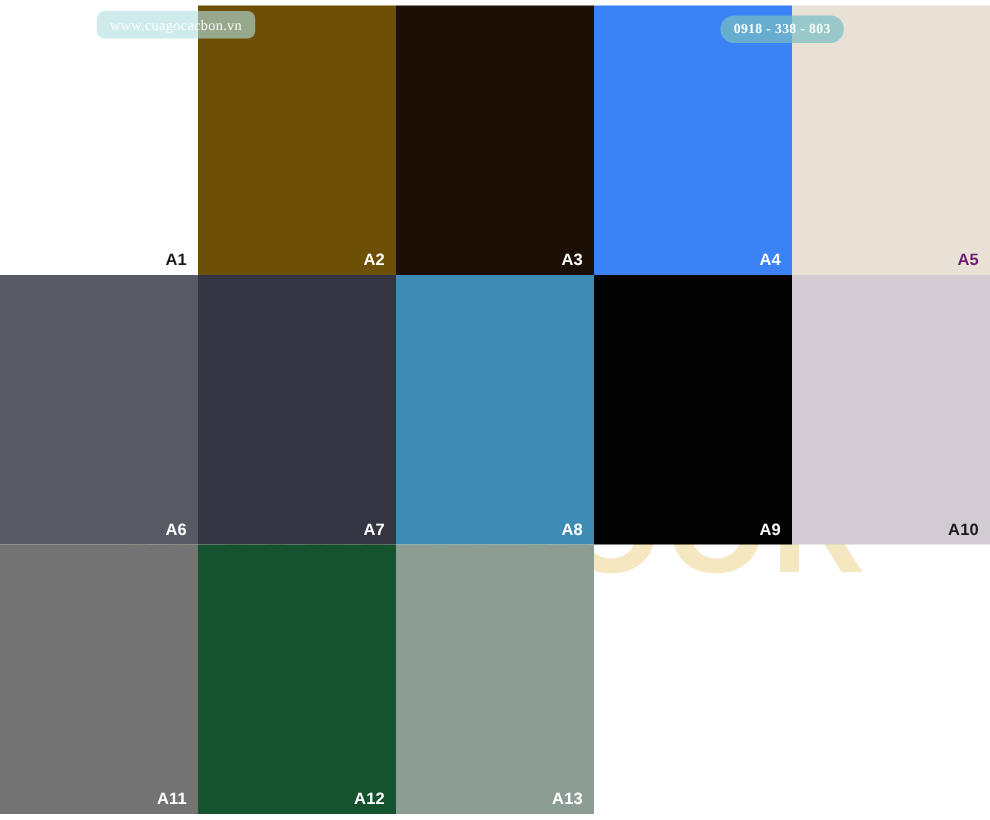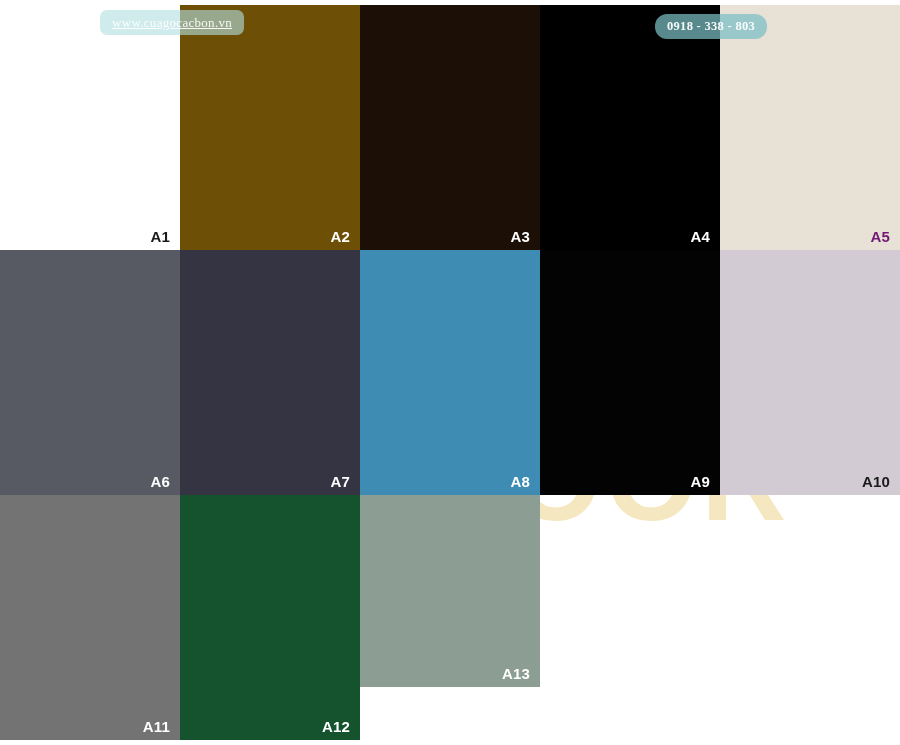--- a/index.html
+++ b/index.html
@@ -67,25 +67,24 @@
     border-radius: 7px;
     font-family: "Liberation Serif", serif;
     font-size: 13px;
     line-height: 25px;
     height: 25px;
     padding: 0 12px;
     white-space: nowrap;
     letter-spacing: 0.3px;
   }
   #wm-url {
-    left: 100px;
+    left: 88px;
     top: 10px;
     background: rgba(178, 222, 225, 0.62);
     color: rgba(255, 255, 255, 0.92);
-    text-decoration: underline;
   }
   #wm-phone {
     left: 655px;
     top: 14px;
     background: rgba(120, 190, 196, 0.72);
     color: rgba(255, 255, 255, 0.95);
     font-weight: bold;
     font-size: 12.5px;
     border-radius: 12px;
   }
@@ -115,21 +114,21 @@
   <div id="swatch-grid">
       <div class="swatch" style="left: 0px; top: 5px; width: 180px; height: 245px; background: rgb(255, 255, 255);">
         <span class="swatch-label" style="color: rgb(26, 26, 26);">A1</span>
       </div>
       <div class="swatch" style="left: 180px; top: 5px; width: 180px; height: 245px; background: rgb(110, 79, 6);">
         <span class="swatch-label" style="color: rgb(255, 255, 255); text-align: center;">A2</span>
       </div>
       <div class="swatch" style="left: 360px; top: 5px; width: 180px; height: 245px; background: rgb(28, 16, 6);">
         <span class="swatch-label" style="color: rgb(255, 255, 255);">A3</span>
       </div>
-      <div class="swatch" style="left: 540px; top: 5px; width: 180px; height: 245px; background: #000000;">
+      <div class="swatch" style="left: 540px; top: 5px; width: 180px; height: 245px; background: #3b82f6;">
         <span class="swatch-label" style="color: rgb(255, 255, 255);">A4</span>
       </div>
       <div class="swatch" style="left: 720px; top: 5px; width: 180px; height: 245px; background: rgb(232, 225, 214);">
         <span class="swatch-label" style="color: #701a75;">A5</span>
       </div>
       <div class="swatch" style="left: 0px; top: 250px; width: 180px; height: 245px; background: rgb(87, 90, 99); padding-left: 36px;">
         <span class="swatch-label" style="color: rgb(255, 255, 255);">A6</span>
       </div>
       <div class="swatch" style="left: 180px; top: 250px; width: 180px; height: 245px; background: rgb(52, 52, 66);">
         <span class="swatch-label" style="color: rgb(255, 255, 255);">A7</span>
@@ -142,21 +141,21 @@
       </div>
       <div class="swatch" style="left: 720px; top: 250px; width: 180px; height: 245px; background: rgb(210, 203, 212);">
         <span class="swatch-label" style="color: rgb(26, 26, 26);">A10</span>
       </div>
       <div class="swatch" style="left: 0px; top: 495px; width: 180px; height: 245px; background: #737373;">
         <span class="swatch-label" style="color: rgb(255, 255, 255);">A11</span>
       </div>
       <div class="swatch" style="left: 180px; top: 495px; width: 180px; height: 245px; background: #14532d;">
         <span class="swatch-label" style="color: rgb(255, 255, 255);">A12</span>
       </div>
-      <div class="swatch" style="left: 360px; top: 495px; width: 180px; height: 192px; background: rgb(140, 157, 147);">
+      <div class="swatch" style="left: 360px; top: 495px; width: 180px; height: 245px; background: rgb(140, 157, 147);">
         <span class="swatch-label" style="color: rgb(255, 255, 255);">A13</span>
       </div>
     </div>
 
   <div class="wm-chip" id="wm-url">www.cuagocacbon.vn</div>
 
   <div class="wm-chip" id="wm-phone">0918 - 338 - 803</div>
 
 </div>
 

